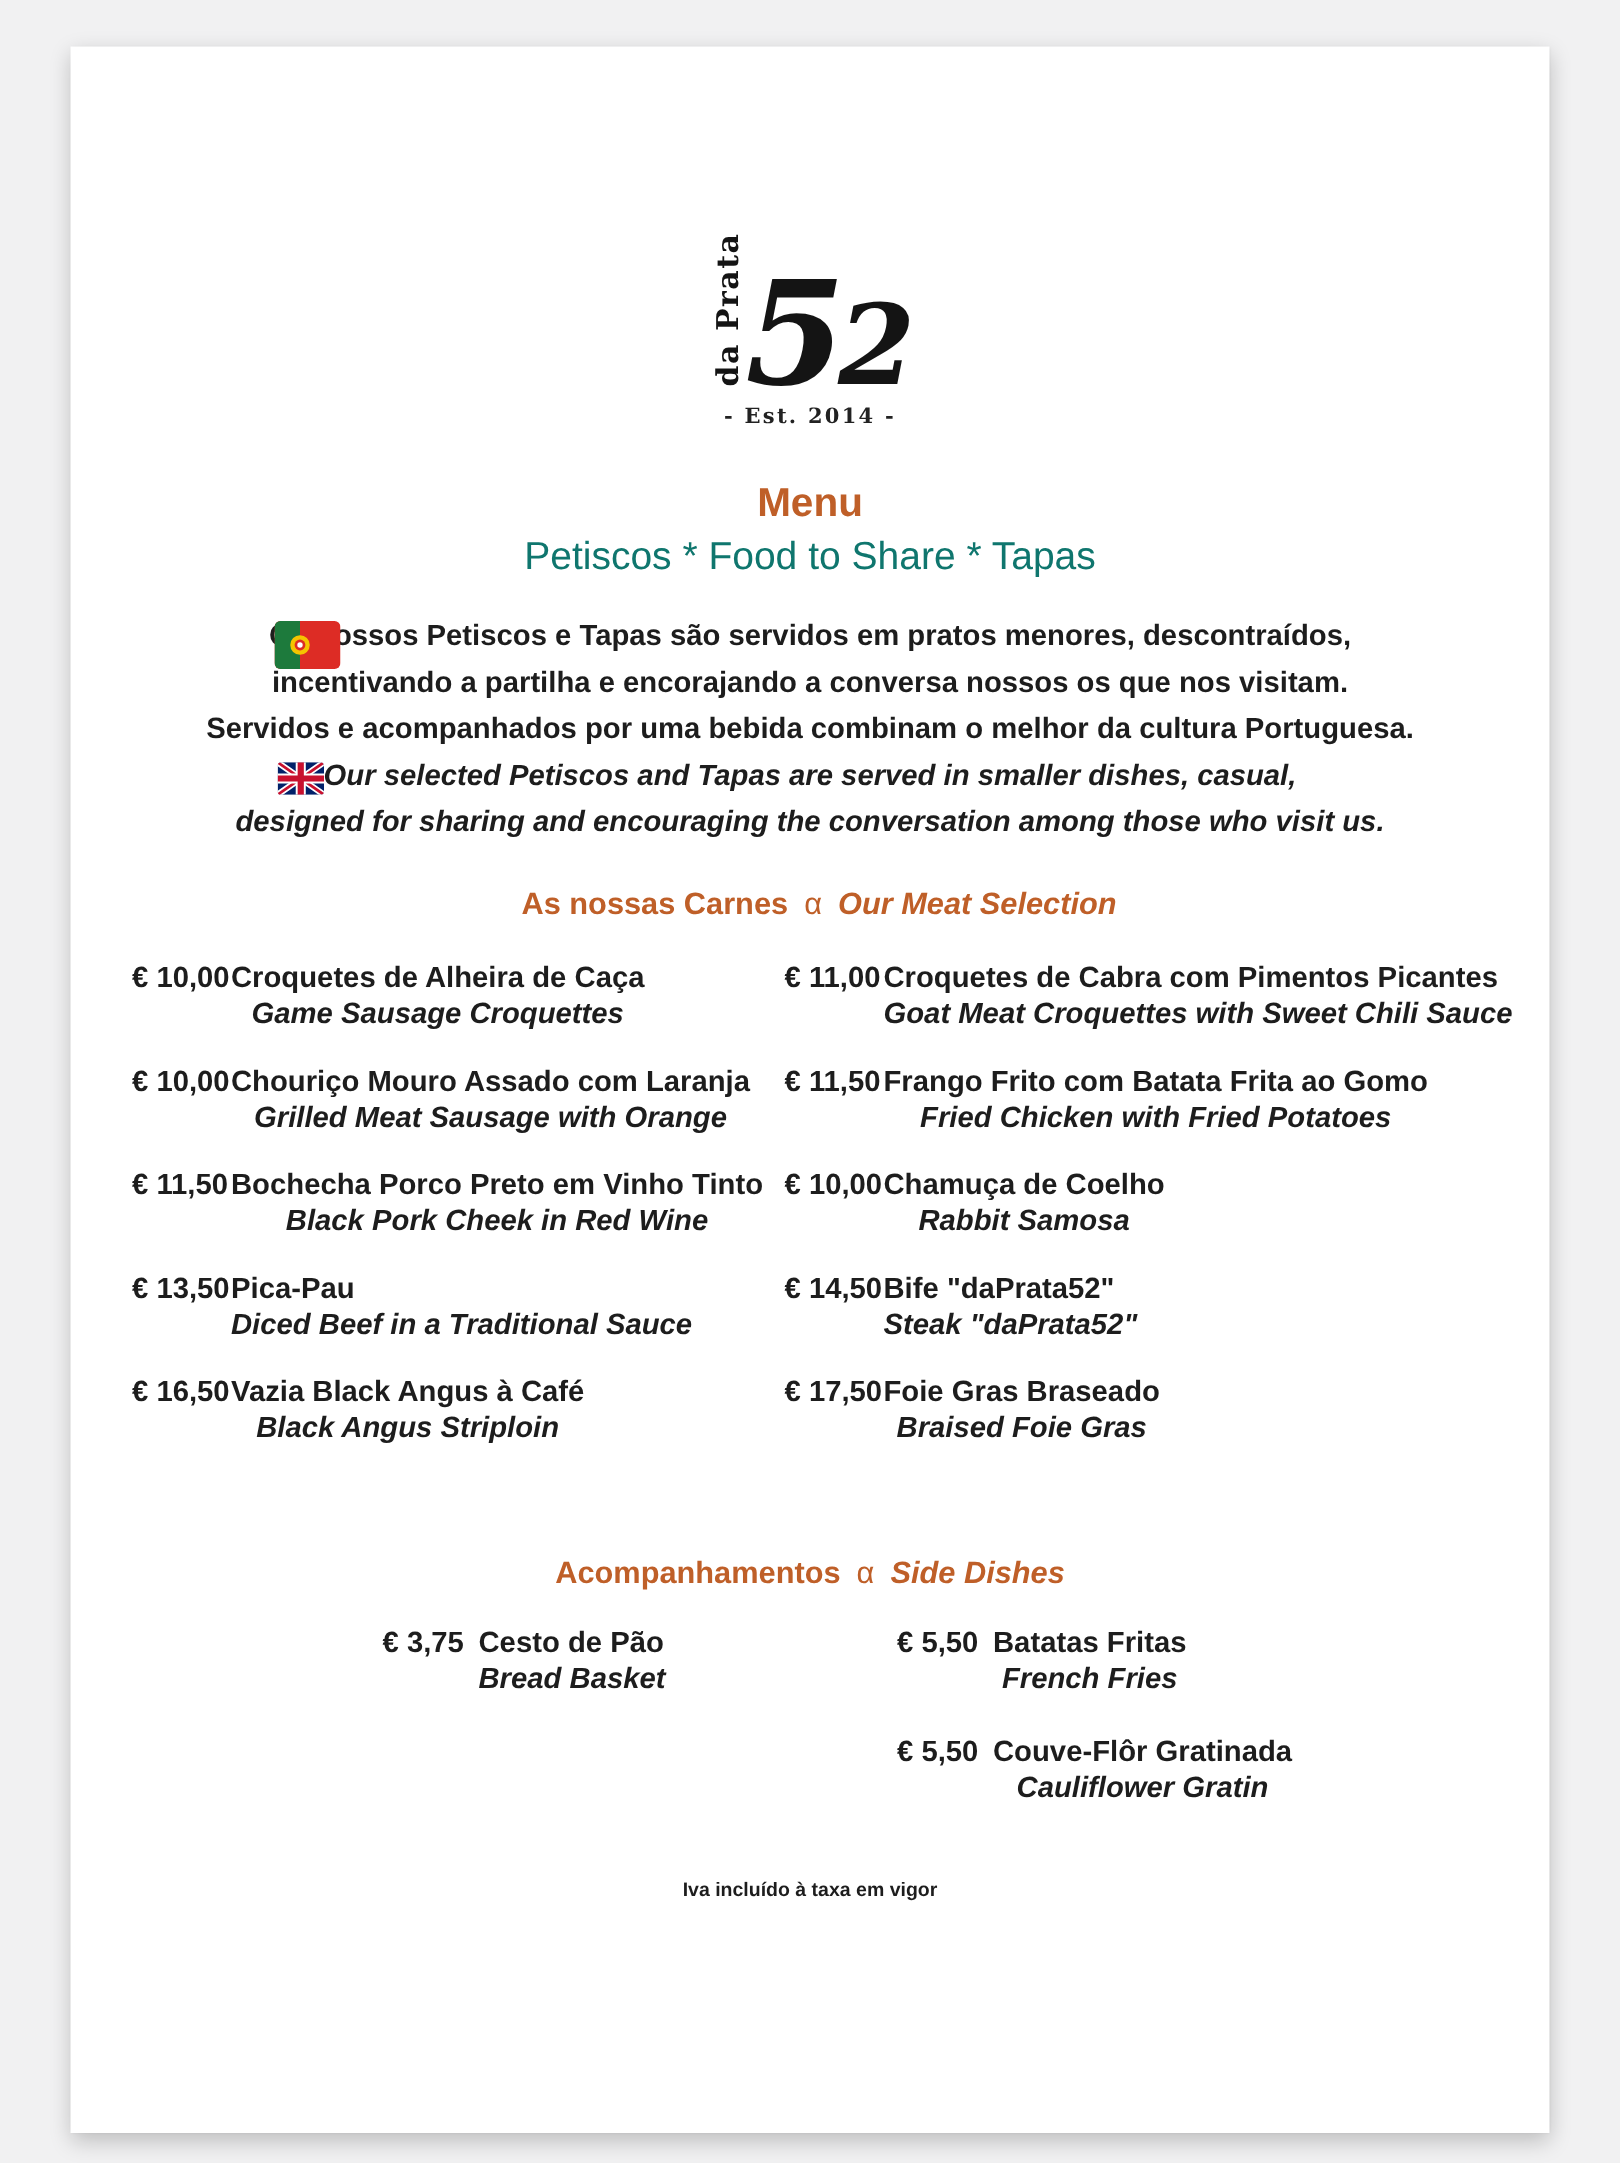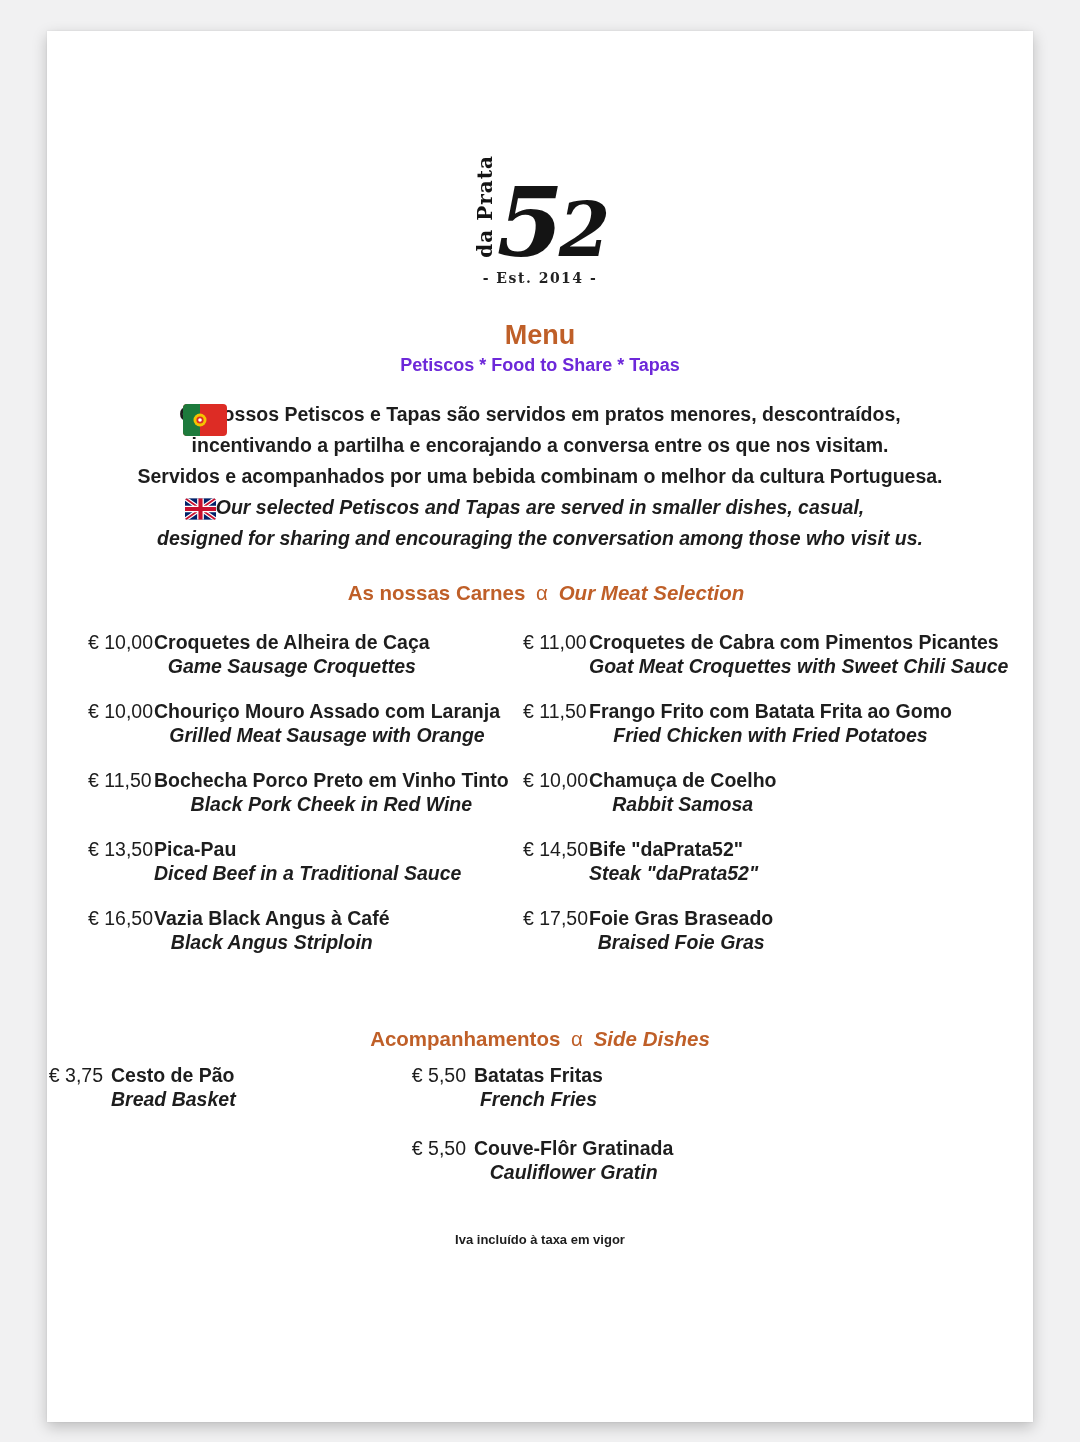--- a/index.html
+++ b/index.html
@@ -26,43 +26,43 @@
   }
   .logo-52{font-family:"DejaVu Serif","Liberation Serif",serif;font-weight:900;font-style:italic;line-height:.8;letter-spacing:-5px;white-space:nowrap;}
   .logo-5{font-size:96px;}
   .logo-2{font-size:74px;}
   .logo-est{
     margin-top:8px;font-family:"DejaVu Serif","Liberation Serif",serif;
     font-size:14px;font-weight:bold;letter-spacing:1.5px;color:#222;
   }
   
   .title{margin:34px 0 0;text-align:center;font-size:27px;font-weight:bold;color:#bf5f28;}
-  .subtitle{margin:4px 0 0;text-align:center;font-size:18px;font-weight:bold;color:#6d28d9;}
+  .subtitle{margin:4px 0 0;text-align:center;font-size:26px;font-weight:normal;color:#0f766e;}
   .section-heading{text-align:center;font-size:20.5px;font-weight:bold;color:#bf5f28;line-height:26px;}
   .section-heading.meat{margin-top:26px;padding-left:12px;}
   .section-heading.sides{margin-top:50px;}
   .section-heading .sep{font-weight:normal;margin:0 5px;}
   .section-heading .h-en{font-style:italic;}
   
   .intro{position:relative;text-align:center;font-size:19.5px;line-height:31px;font-weight:bold;color:#1d1d1d;}
   .intro.pt{margin-top:23px;}
   .intro.en{font-style:italic;}
   .intro .flag{position:absolute;}
   .intro.pt .flag{left:136px;top:5px;}
   .intro.en .flag{left:138px;top:6px;}
   
   .menu-grid{display:flex;padding-left:41px;margin-top:25px;}
   .col-left{width:435px;flex:none;}
   .col-right{flex:1;}
   .item{display:flex;margin-bottom:22px;font-size:19.5px;line-height:23px;color:#1d1d1d;}
-  .item .price{width:56px;flex:none;text-align:right;font-weight:normal;white-space:nowrap;}
+  .item .price{width:56px;flex:none;text-align:left;font-weight:bold;white-space:nowrap;}
   .item .names{margin-left:10px;}
   .item .pt{font-weight:bold;}
   .item .en{font-style:italic;font-weight:bold;margin-top:1px;text-align:center;}
-  .sides-grid{display:flex;margin-top:12px;gap:20px;}
+  .sides-grid{display:flex;padding-left:208px;margin-top:22px;}
   .sides-left{width:343px;flex:none;}
   .sides-right{flex:1;}
   .sides-grid .item{margin-bottom:26px;}
   .sides-grid .item .names{margin-left:8px;}
   
   .footer{margin-top:22px;text-align:center;font-size:13px;font-weight:bold;color:#1d1d1d;}
 </style>
 </head>
 <body>
 
@@ -90,21 +90,21 @@
         <g clip-path="url(#ptclip)">
           <rect width="44" height="32" fill="#dd2c25"></rect>
           <rect width="17" height="32" fill="#1d7a3c"></rect>
           <circle cx="17" cy="16" r="6.5" fill="#f5c400"></circle>
           <circle cx="17" cy="16" r="3.6" fill="#dd2c25"></circle>
           <circle cx="17" cy="16" r="1.8" fill="#ffffff"></circle>
         </g>
       </svg>
     </span>
     <div>Os nossos Petiscos e Tapas são servidos em pratos menores, descontraídos,</div>
-    <div>incentivando a partilha e encorajando a conversa entre os que nos visitam.</div>
+    <div>incentivando a partilha e encorajando a conversa nossos os que nos visitam.</div>
     <div>Servidos e acompanhados por uma bebida combinam o melhor da cultura Portuguesa.</div>
   </div>
 
   <div class="intro en">
     <span class="flag">
       <svg width="31" height="22" viewBox="0 0 60 42">
         <defs>
             <clipPath id="ukclip">
               <rect width="60" height="42" rx="5"></rect>
             </clipPath>

